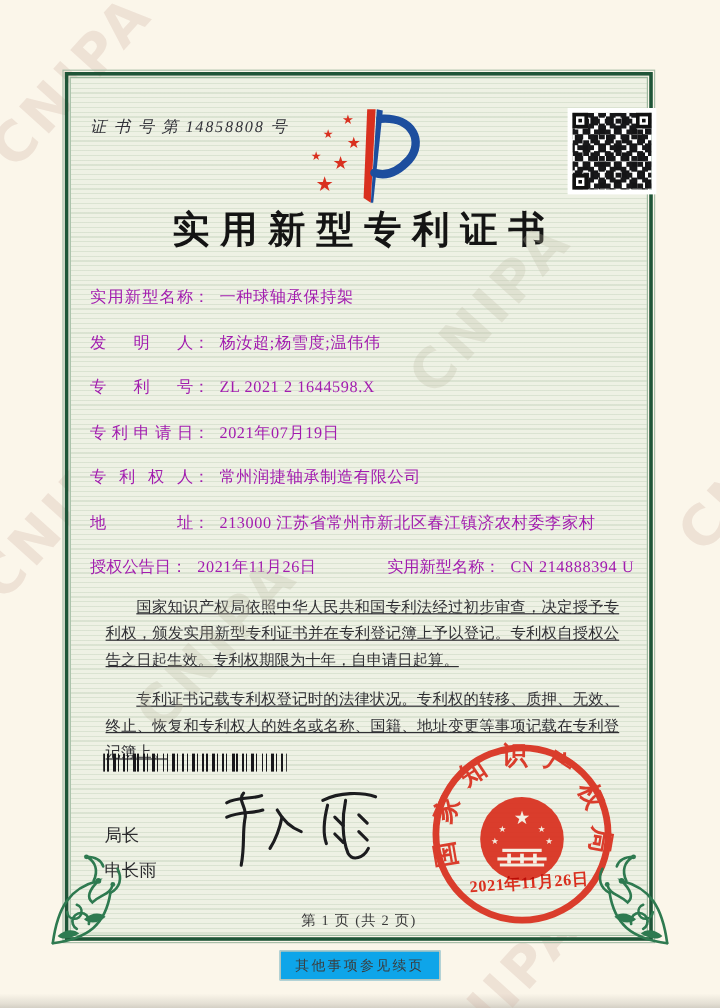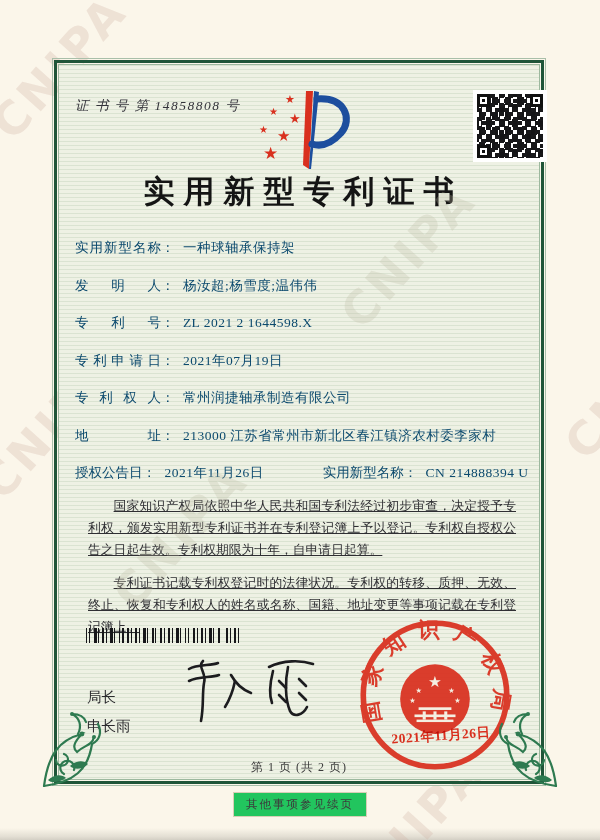--- a/index.html
+++ b/index.html
@@ -60,21 +60,21 @@
   .qr .finder::after{content:"";position:absolute;inset:2px;background:#111;}
   .qr .f-tl{left:0;top:0;} .qr .f-tr{right:0;top:0;} .qr .f-bl{left:0;bottom:0;}
   .title{
     position:absolute;left:0;top:112px;width:100%;
     text-align:center;font-size:31px;font-weight:bold;
     letter-spacing:9px;color:#141414;text-indent:9px;
   }
   .fields{
     position:absolute;left:22px;top:180px;right:18px;
     display:flex;flex-direction:column;gap:19.5px;
-    font-size:13.5px;color:#0c4a6e;justify-content:center;
+    font-size:13.5px;color:#a21caf;justify-content:center;
   }
   .frow{white-space:nowrap;}
   .flabel{display:inline-block;width:86px;text-align:justify;text-align-last:justify;}
   .colon{display:inline-block;}
   .fvalue{margin-left:5px;letter-spacing:0.5px;}
   .grant-gap{display:inline-block;width:52px;}
   .paras{
     position:absolute;left:23px;top:425px;width:452px;
     font-size:12.8px;line-height:21.8px;color:#2f2f33;
     text-align:justify;
@@ -101,21 +101,21 @@
     letter-spacing:0.5px;transform:rotate(-4deg);
     text-align:center;mix-blend-mode:multiply;
   }
   .page-info{
     position:absolute;left:0;top:700px;width:100%;
     text-align:center;font-size:12px;color:#3a3a3a;letter-spacing:1px;
   }
   
   .footer-note{
     position:absolute;left:50%;top:792px;transform:translateX(-50%);
-    background:#22c55e;border:1px solid #d8ceb6;
+    background:#0ea5e9;border:1px solid #d8ceb6;
     padding:4px 12px;font-size:11.5px;color:#3c3c3c;letter-spacing:2px;
     z-index:3;white-space:nowrap;
   }
   .bottom-edge{
     position:absolute;left:0;bottom:0;width:100%;height:12px;
     background:linear-gradient(180deg, rgba(0,0,0,0) 0, rgba(120,118,110,0.18) 70%, rgba(120,118,110,0.30) 100%);
     z-index:0;
   }
 </style>
 </head>

